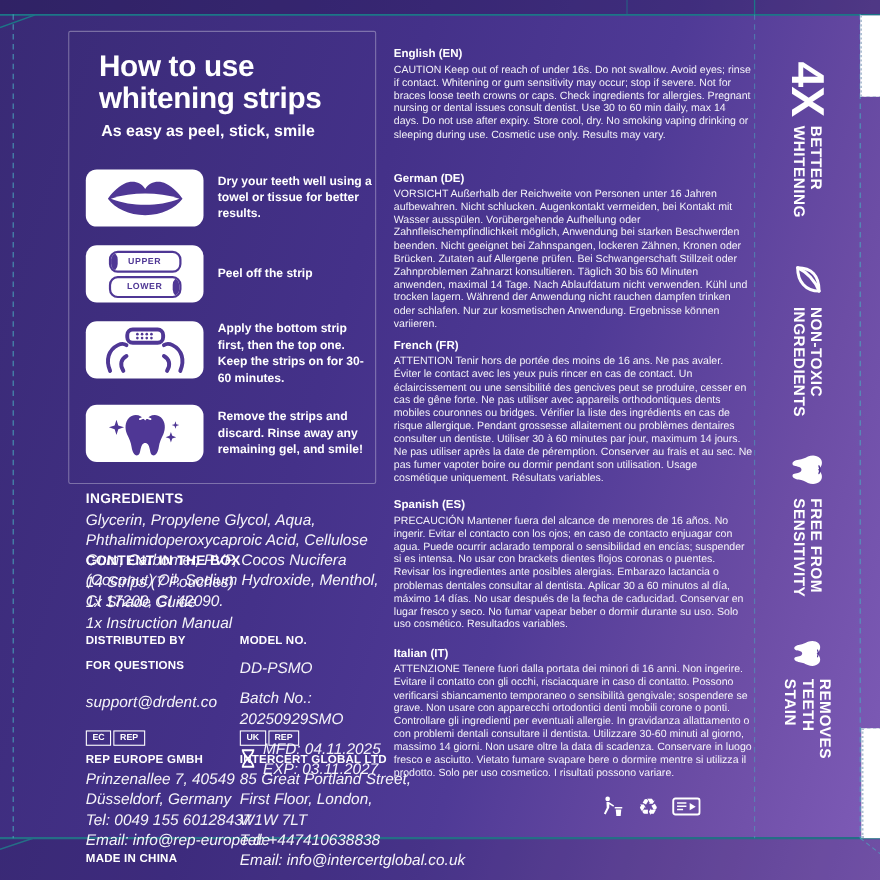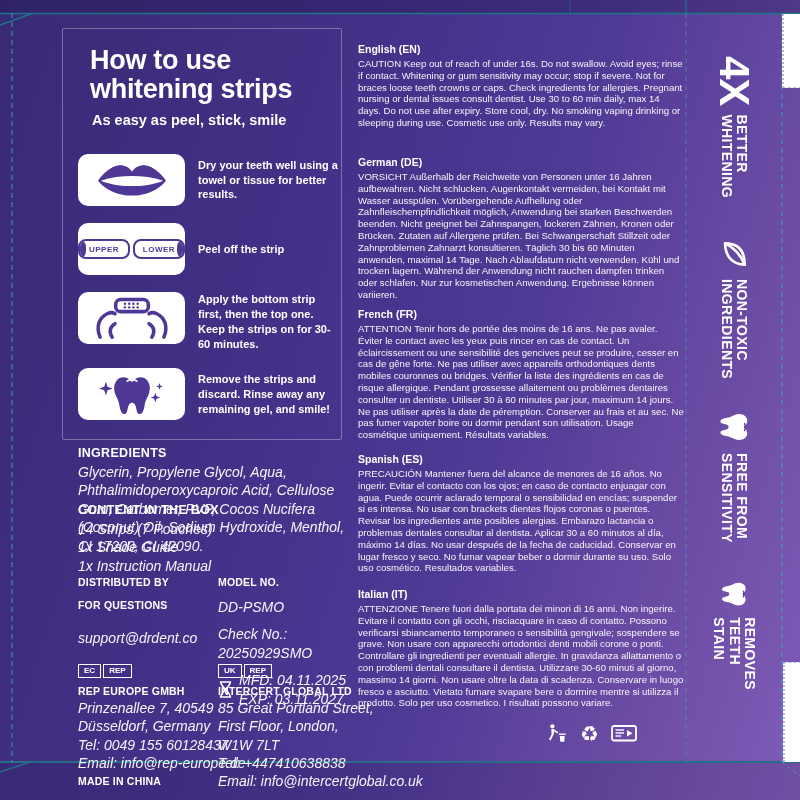--- a/index.html
+++ b/index.html
@@ -9,21 +9,21 @@
     font-family:"Liberation Sans",sans-serif;color:#fff;
   }
   .abs{position:absolute;}
   svg{display:block;}
   
   .howto-box{left:62px;top:28px;width:278px;height:410px;border:1px solid rgba(255,255,255,.32);border-radius:2px;}
   .howto-title{left:90px;top:46px;font-size:27px;font-weight:800;line-height:1.06;letter-spacing:-.3px;white-space:pre-line;}
   .howto-sub{left:92px;top:112px;font-size:14.5px;font-weight:700;}
   .steps{left:78px;top:154px;width:262px;display:flex;flex-direction:column;gap:17px;}
   .step{display:flex;gap:13px;}
-  .step-card{width:107px;min-width:107px;height:52px;background:#fff;border-radius:10px;display:flex;flex-direction:row;align-items:center;justify-content:center;gap:3px;}
+  .step-card{width:107px;min-width:107px;height:52px;background:#fff;border-radius:10px;display:flex;flex-direction:column;align-items:center;justify-content:center;gap:3px;}
   .step-text{font-size:11px;font-weight:700;line-height:1.35;width:146px;align-self:center;}
   .mini-strip{width:62px;height:16px;border:2.5px solid #4f3795;border-radius:8px;background:#fff;color:#4f3795;
     font-size:8px;font-weight:800;letter-spacing:.5px;display:flex;align-items:center;justify-content:center;position:relative;overflow:hidden;}
   .mini-strip.up::before{content:"";position:absolute;left:-6px;top:-2px;width:12px;height:20px;background:#4f3795;border-radius:0 8px 8px 0;}
   .mini-strip.low::after{content:"";position:absolute;right:-6px;top:-2px;width:12px;height:20px;background:#4f3795;border-radius:8px 0 0 8px;}
   
   .h-small{font-size:12.5px;font-weight:800;letter-spacing:.3px;}
   .h-tiny{font-size:10.5px;font-weight:800;letter-spacing:.2px;}
   .body-tiny{font-size:14px;line-height:1.32;color:rgba(255,255,255,.95);font-style:italic;}
   .ingredients{left:78px;top:446px;width:276px;}
@@ -158,21 +158,21 @@
   <div class="abs blk-dist z2">
     <div class="h-tiny">DISTRIBUTED BY</div>
     <div class="h-tiny" style="margin-top:11px">FOR QUESTIONS</div>
     <div class="body-tiny" style="margin-top:18px">support@drdent.co</div>
   </div>
 
   <div class="abs blk-model z2">
     <div class="h-tiny">MODEL NO.</div>
     <div class="body-tiny" style="margin-top:10px">DD-PSMO</div>
     <div class="body-tiny" style="margin-top:9px">
-      <div>Check No.:</div>
+      <div>Batch No.:</div>
       <div>20250929SMO</div>
     </div>
     <div class="mfd-row">
       <svg width="15" height="19" viewBox="0 0 16 20" stroke="#fff" stroke-width="1.8" fill="none">
         <path d="M2 2 H14 M2 18 H14 M3 2 C3 8 13 12 13 18 M13 2 C13 8 3 12 3 18"></path>
       </svg>
       <div class="body-tiny">
         <div class="nowrap">MFD: 04.11.2025</div>
         <div class="nowrap">EXP: 03.11.2027</div>
       </div>

